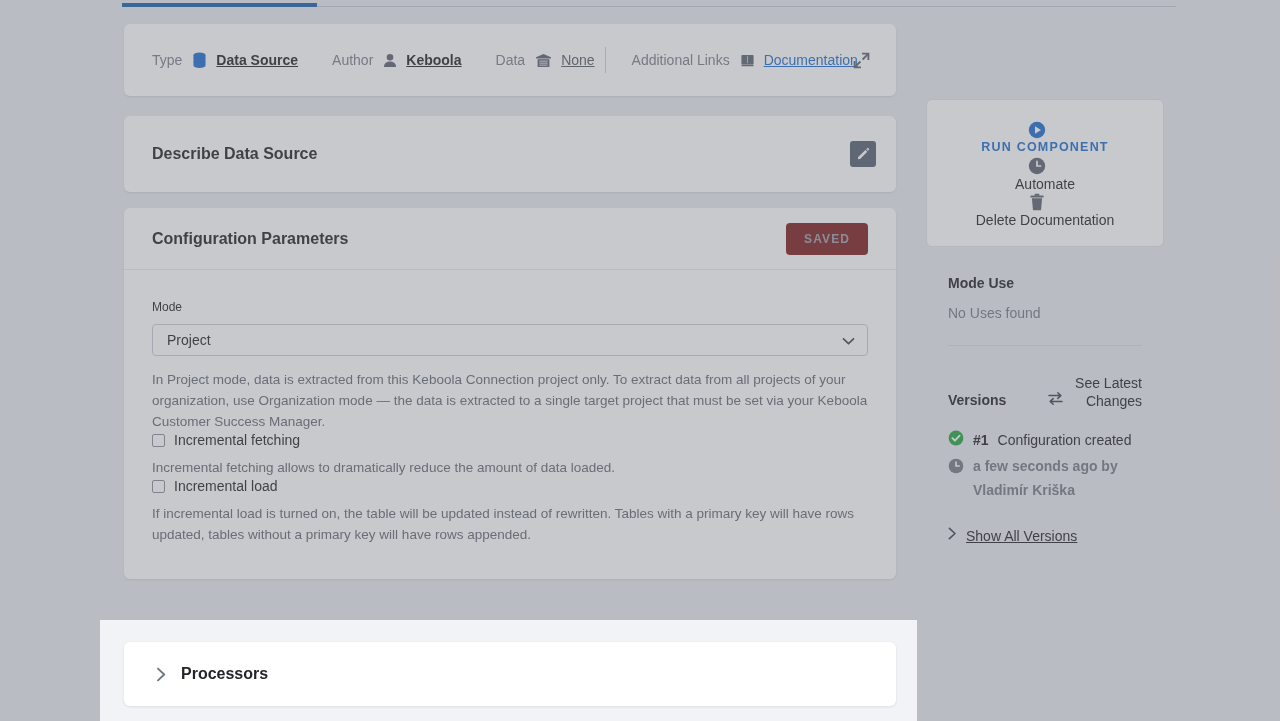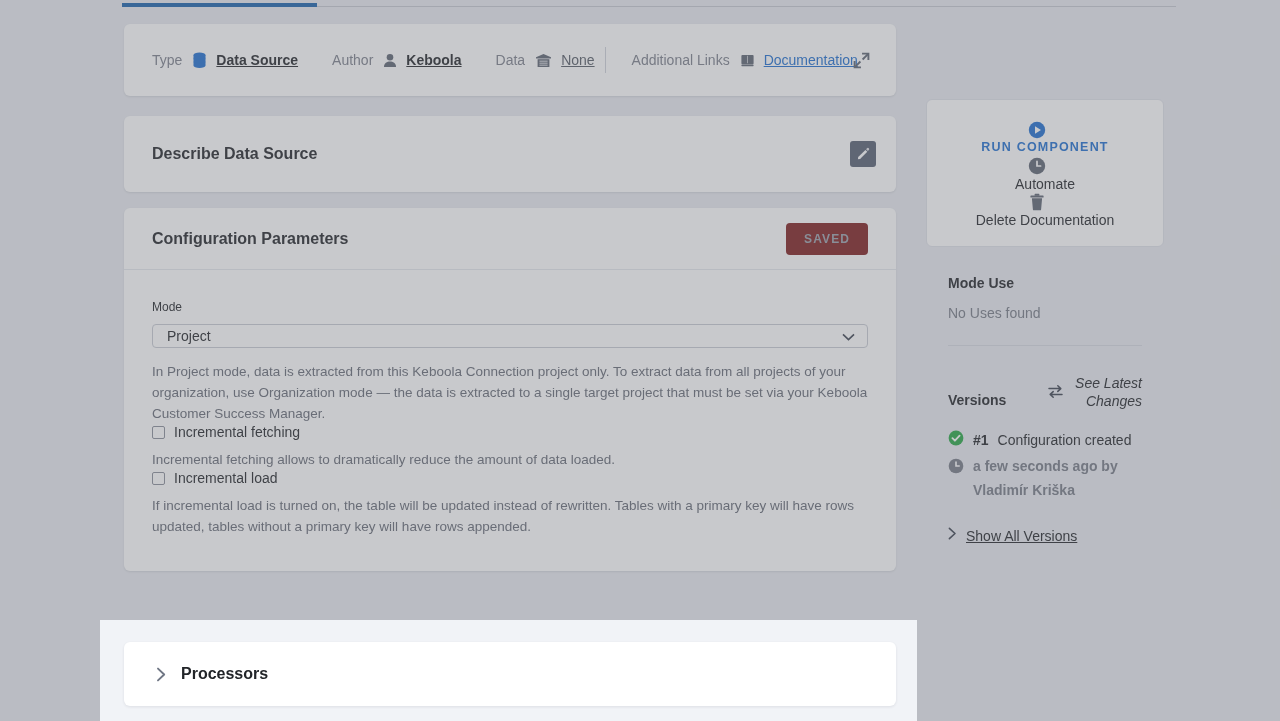--- a/index.html
+++ b/index.html
@@ -155,21 +155,21 @@
   .field-label {
     font-size: 12px;
     color: #222529;
     margin-bottom: 10px;
   }
   .select-wrap { position: relative; }
   select.mode-select {
     -webkit-appearance: none;
     appearance: none;
     width: 100%;
-    height: 24px;
+    height: 32px;
     padding: 0 34px 0 14px;
     font-family: "Liberation Sans", sans-serif;
     font-size: 14px;
     color: #222529;
     background: #fff;
     border: 1px solid #c9ccd4;
     border-radius: 4px;
     cursor: pointer;
   }
   .select-arrow {
@@ -264,24 +264,23 @@
   }
   .versions-head {
     display: flex;
     align-items: flex-start;
     justify-content: space-between;
     padding: 0 22px;
     margin-top: 28px;
   }
   .see-latest {
     display: flex;
-    align-items: center;
+    align-items: flex-end;
     gap: 2px;
     cursor: pointer;
-    font-style: italic;
   }
   .see-latest-text {
     font-size: 14px;
     color: #222529;
     text-align: right;
     line-height: 18px;
     width: 76px;
   }
   .ver-item { padding: 0 22px; margin-top: 20px; }
   .ver-line {

